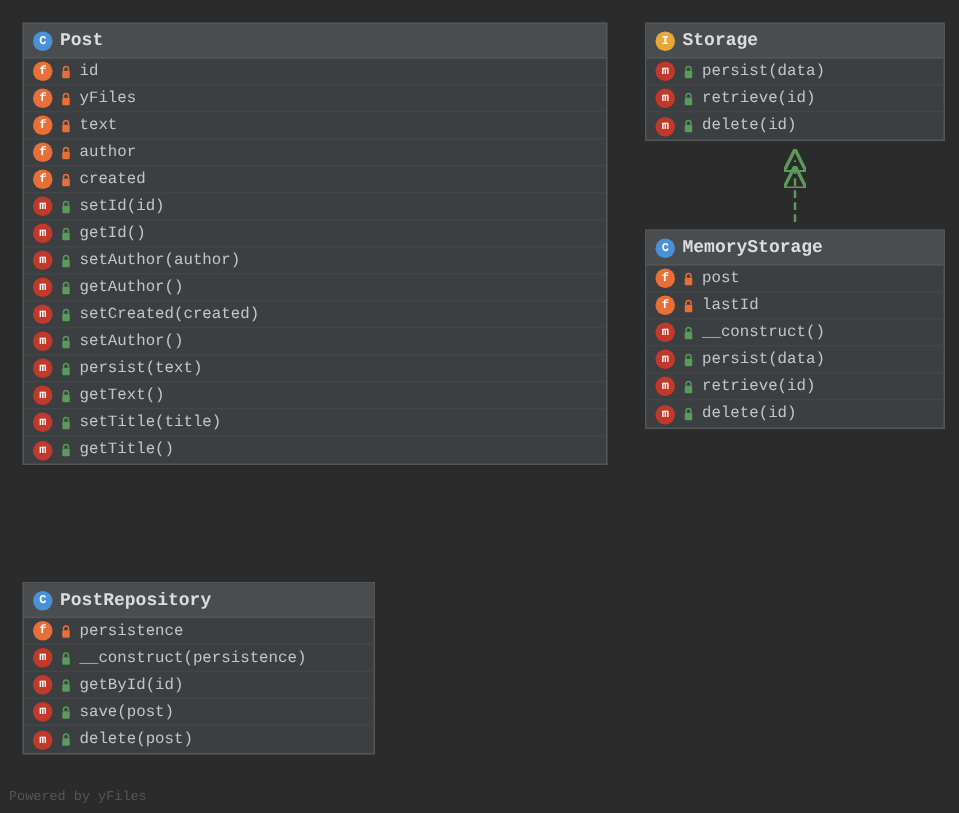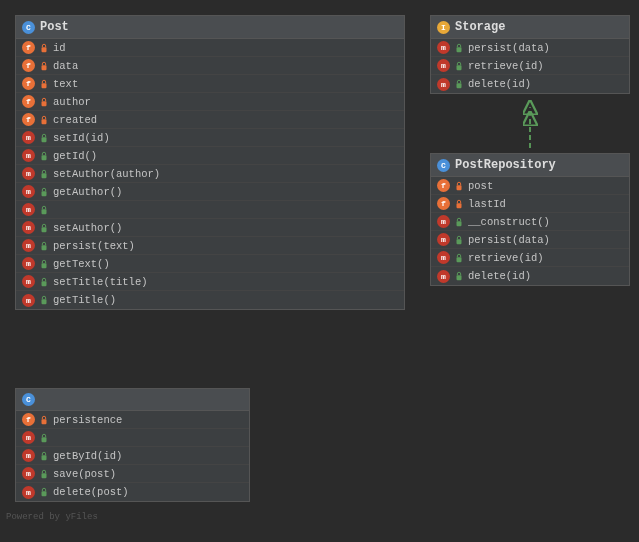--- a/index.html
+++ b/index.html
@@ -88,21 +88,21 @@
       position: absolute;
       top: 0;
       left: 0;
       width: 100%;
       height: 100%;
       pointer-events: none;
     }
 
     .watermark {
       position: absolute;
-      bottom: 20px;
+      bottom: 6px;
       left: 6px;
       font-size: 9px;
       color: #555;
     }
   </style>
 </head>
 <body>
 
 <div class="diagram-canvas">
 
@@ -130,21 +130,21 @@
           <path d="M3 5V3.5a2 2 0 014 0V5" fill="none" stroke="#e87038" stroke-width="1.2"></path>
         </svg>
       <span class="row-text">id</span>
     </div>
     <div class="uml-row">
       <span class="badge badge-f">f</span>
       <svg class="lock-icon" viewBox="0 0 10 12">
           <rect x="2" y="5" width="6" height="6" rx="1" fill="#e87038"></rect>
           <path d="M3 5V3.5a2 2 0 014 0V5" fill="none" stroke="#e87038" stroke-width="1.2"></path>
         </svg>
-      <span class="row-text">data</span>
+      <span class="row-text">yFiles</span>
     </div>
     <div class="uml-row">
       <span class="badge badge-f">f</span>
       <svg class="lock-icon" viewBox="0 0 10 12">
           <rect x="2" y="5" width="6" height="6" rx="1" fill="#e87038"></rect>
           <path d="M3 5V3.5a2 2 0 014 0V5" fill="none" stroke="#e87038" stroke-width="1.2"></path>
         </svg>
       <span class="row-text">text</span>
     </div>
     <div class="uml-row">
@@ -195,20 +195,21 @@
           <path d="M3 5V3.5a2 2 0 014 0V5" fill="none" stroke="#5a9a5a" stroke-width="1.2"></path>
         </svg>
       <span class="row-text">getAuthor()</span>
     </div>
     <div class="uml-row">
       <span class="badge badge-m">m</span>
       <svg class="lock-icon" viewBox="0 0 10 12">
           <rect x="2" y="5" width="6" height="6" rx="1" fill="#5a9a5a"></rect>
           <path d="M3 5V3.5a2 2 0 014 0V5" fill="none" stroke="#5a9a5a" stroke-width="1.2"></path>
         </svg>
+      <span class="row-text">setCreated(created)</span>
     </div>
     <div class="uml-row">
       <span class="badge badge-m">m</span>
       <svg class="lock-icon" viewBox="0 0 10 12">
           <rect x="2" y="5" width="6" height="6" rx="1" fill="#5a9a5a"></rect>
           <path d="M3 5V3.5a2 2 0 014 0V5" fill="none" stroke="#5a9a5a" stroke-width="1.2"></path>
         </svg>
       <span class="row-text">setAuthor()</span>
     </div>
     <div class="uml-row">
@@ -282,21 +283,21 @@
         <polygon points="0,0 10,5 0,10" fill="none" stroke="#5a9a5a" stroke-width="1.5"></polygon>
       </marker>
     </defs>
 
     <line x1="530" y1="148" x2="530" y2="107" stroke="#5a9a5a" stroke-width="1.5" stroke-dasharray="5,3" marker-end="url(#tri)"></line>
   </svg>
 
   <div class="uml-box" style="left: 430px; top: 153px; width: 200px;">
     <div class="uml-header">
       <span class="badge badge-c">C</span>
-      <span>PostRepository</span>
+      <span>MemoryStorage</span>
     </div>
     <div class="uml-row">
       <span class="badge badge-f">f</span>
       <svg class="lock-icon" viewBox="0 0 10 12">
           <rect x="2" y="5" width="6" height="6" rx="1" fill="#e87038"></rect>
           <path d="M3 5V3.5a2 2 0 014 0V5" fill="none" stroke="#e87038" stroke-width="1.2"></path>
         </svg>
       <span class="row-text">post</span>
     </div>
     <div class="uml-row">
@@ -337,35 +338,37 @@
           <rect x="2" y="5" width="6" height="6" rx="1" fill="#5a9a5a"></rect>
           <path d="M3 5V3.5a2 2 0 014 0V5" fill="none" stroke="#5a9a5a" stroke-width="1.2"></path>
         </svg>
       <span class="row-text">delete(id)</span>
     </div>
   </div>
 
   <div class="uml-box" style="left: 15px; top: 388px; width: 235px;">
     <div class="uml-header">
       <span class="badge badge-c">C</span>
+      <span>PostRepository</span>
     </div>
     <div class="uml-row">
       <span class="badge badge-f">f</span>
       <svg class="lock-icon" viewBox="0 0 10 12">
           <rect x="2" y="5" width="6" height="6" rx="1" fill="#e87038"></rect>
           <path d="M3 5V3.5a2 2 0 014 0V5" fill="none" stroke="#e87038" stroke-width="1.2"></path>
         </svg>
       <span class="row-text">persistence</span>
     </div>
     <div class="uml-row">
       <span class="badge badge-m">m</span>
       <svg class="lock-icon" viewBox="0 0 10 12">
           <rect x="2" y="5" width="6" height="6" rx="1" fill="#5a9a5a"></rect>
           <path d="M3 5V3.5a2 2 0 014 0V5" fill="none" stroke="#5a9a5a" stroke-width="1.2"></path>
         </svg>
+      <span class="row-text">__construct(persistence)</span>
     </div>
     <div class="uml-row">
       <span class="badge badge-m">m</span>
       <svg class="lock-icon" viewBox="0 0 10 12">
           <rect x="2" y="5" width="6" height="6" rx="1" fill="#5a9a5a"></rect>
           <path d="M3 5V3.5a2 2 0 014 0V5" fill="none" stroke="#5a9a5a" stroke-width="1.2"></path>
         </svg>
       <span class="row-text">getById(id)</span>
     </div>
     <div class="uml-row">

